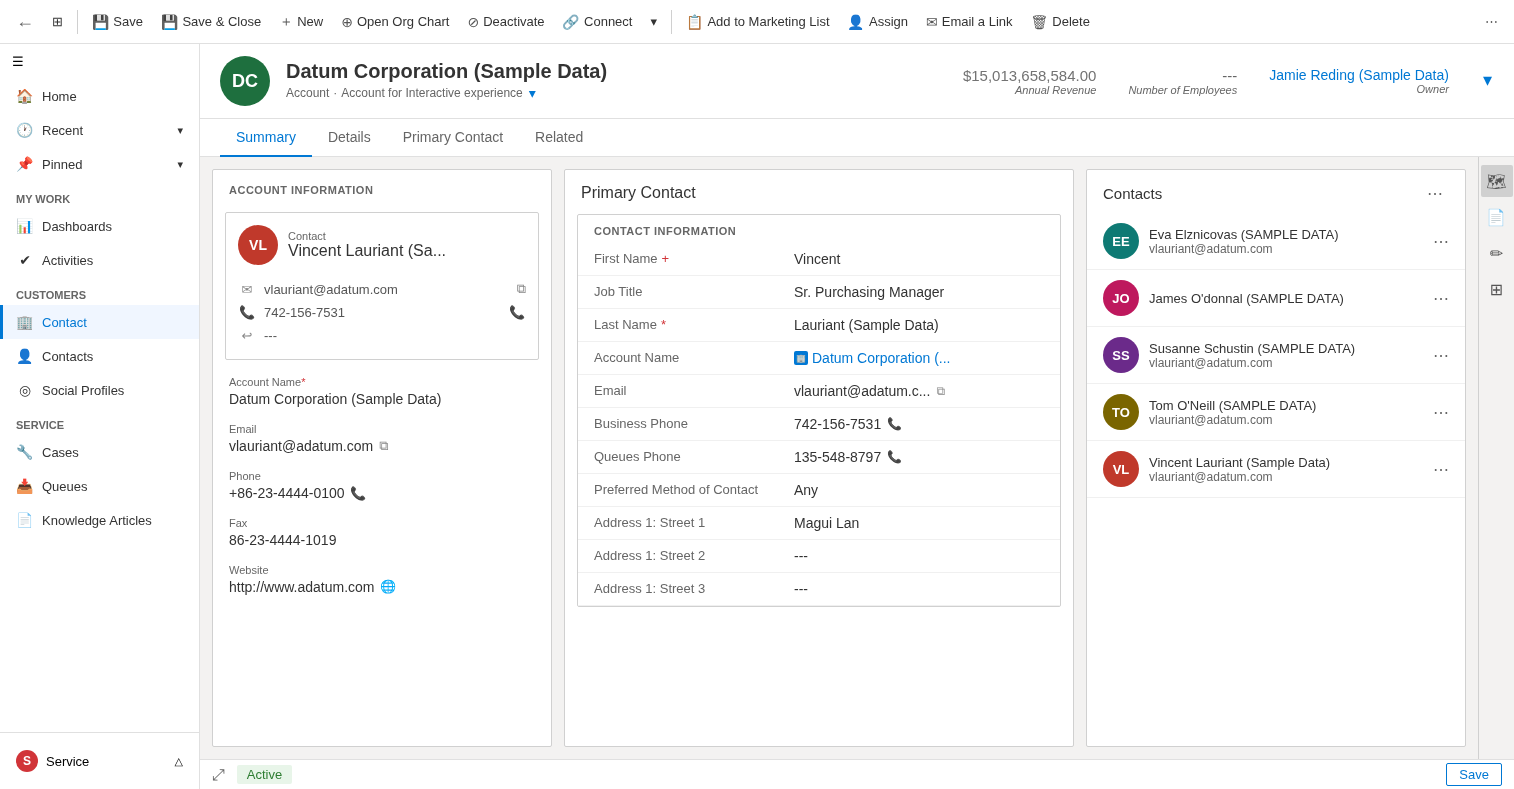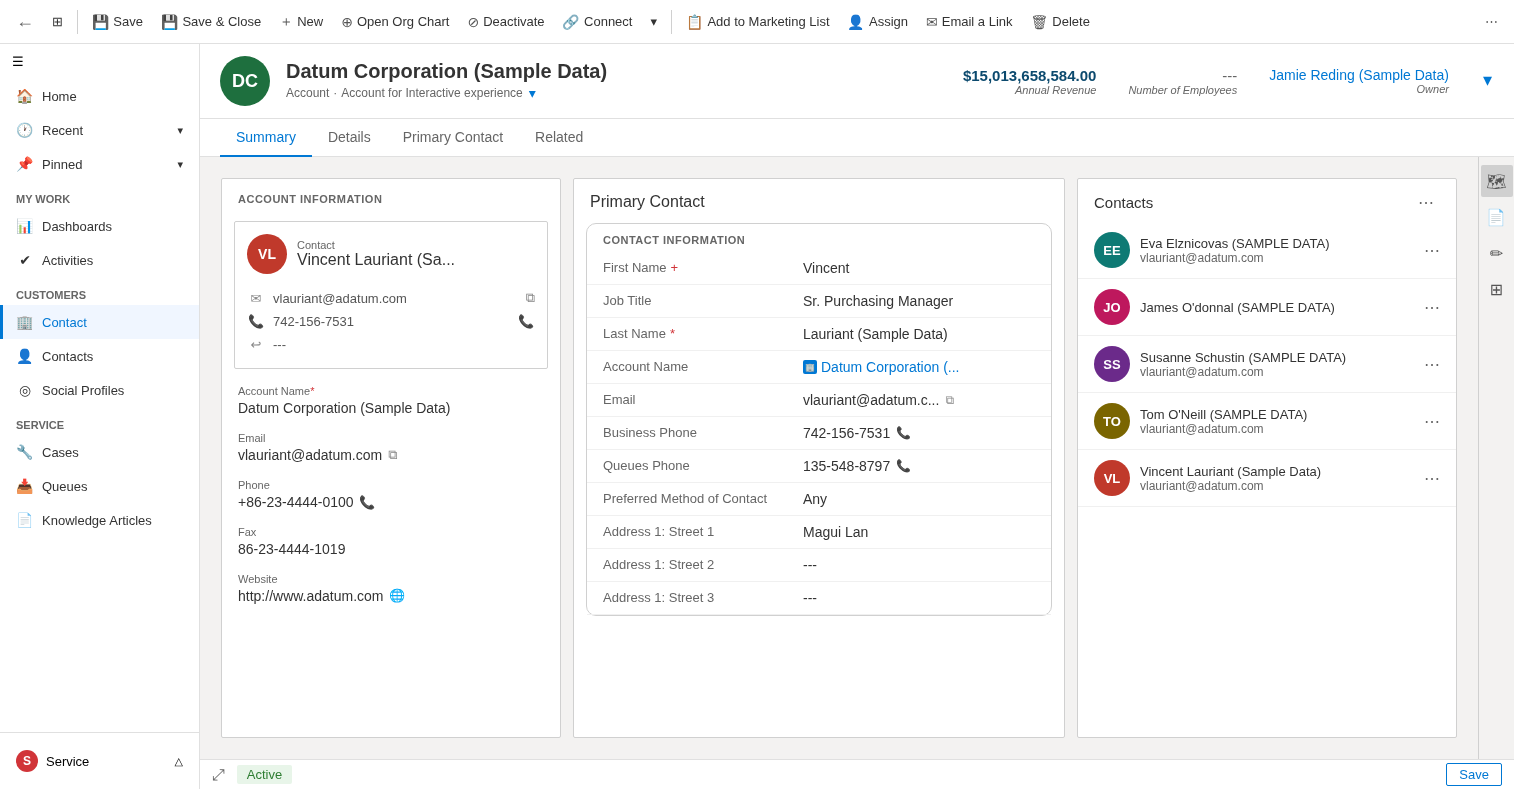--- a/index.html
+++ b/index.html
@@ -50,35 +50,35 @@
     .record-avatar {
       width: 50px; height: 50px; border-radius: 50%; background: #1e6f3e;
       display: flex; align-items: center; justify-content: center;
       color: #fff; font-size: 18px; font-weight: 600; flex-shrink: 0;
     }
     .record-title-area { flex: 1; }
     .record-title { font-size: 20px; font-weight: 600; color: #333; }
     .record-subtitle { font-size: 12px; color: #666; display: flex; align-items: center; gap: 4px; }
     .record-fields { display: flex; gap: 32px; align-items: flex-start; }
     .record-field { text-align: right; }
-    .record-field-value { font-size: 15px; font-weight: 700; color: #0c4a6e; }
+    .record-field-value { font-size: 15px; font-weight: 400; color: #737373; }
     .record-field-label { font-size: 11px; color: #666; font-style: italic; }
     .record-field-link { color: #0078d4; text-decoration: none; font-size: 14px; font-weight: 500; }
     .record-field-dashes { color: #666; font-size: 15px; }
 
     
     .tabs { display: flex; background: #fff; border-bottom: 1px solid #e0e0e0; padding: 0 20px; flex-shrink: 0; }
     .tab {
       padding: 10px 16px; cursor: pointer; font-size: 14px; color: #666;
       border-bottom: 2px solid transparent; margin-bottom: -1px;
     }
     .tab.active { color: #0078d4; border-bottom-color: #0078d4; font-weight: 500; }
 
     
-    .three-col { display: flex; gap: 12px; padding: 21px; flex: 1; overflow: hidden; }
+    .three-col { display: flex; gap: 12px; padding: 12px; flex: 1; overflow: hidden; }
 
     
     .panel { background: #fff; border: 1px solid #d0d0d0; border-radius: 2px; overflow-y: auto; }
     .panel-left { width: 340px; flex-shrink: 0; }
     .panel-center { flex: 1; }
     .panel-right { width: 380px; flex-shrink: 0; }
 
     .panel-section-title {
       font-size: 11px; font-weight: 600; color: #666; letter-spacing: 0.5px;
       padding: 14px 16px 8px; text-transform: uppercase;
@@ -361,21 +361,21 @@
             <div class="form-field-label">Website</div>
             <div style="display:flex;align-items:flex-start;gap:6px;">
               <div class="form-field-value">http://www.adatum.com</div>
               <span style="color:#888;cursor:pointer;">🌐</span>
             </div>
           </div>
         </div>
 
         <div class="panel panel-center">
           <div class="pc-header">Primary Contact</div>
-          <div style="border:1px solid #d0d0d0;margin:4px 12px;border-radius:10px;">
+          <div style="border:1px solid #d0d0d0;margin:4px 12px;border-radius:2px;">
             <div class="ci-section">CONTACT INFORMATION</div>
 
             <div class="ci-row">
               <div class="ci-label">
                 <span>First Name</span>
                 <span class="ci-required"> +</span>
               </div>
               <div class="ci-value">Vincent</div>
             </div>
 

